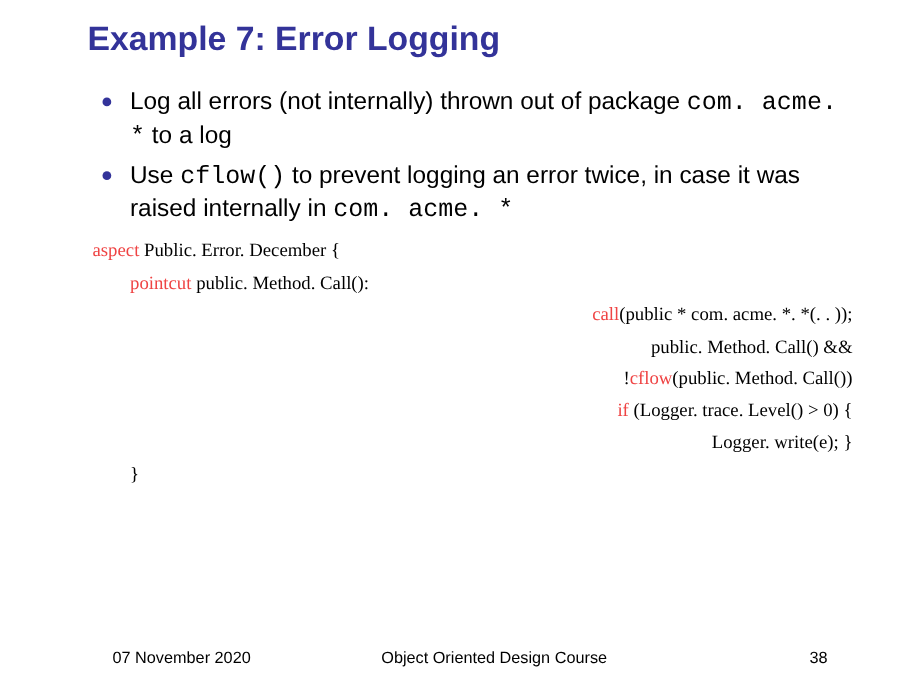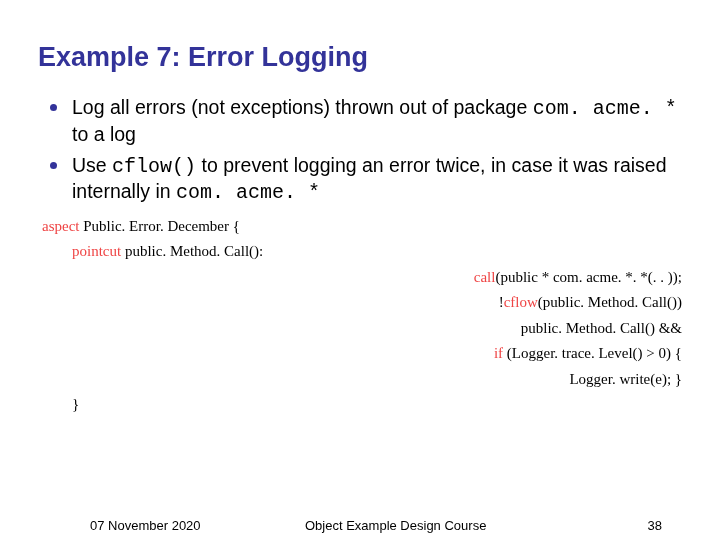--- a/index.html
+++ b/index.html
@@ -5,21 +5,22 @@
   * { margin: 0; padding: 0; box-sizing: border-box; }
   body {
     width: 720px;
     height: 540px;
     background: #fff;
     font-family: Arial, Helvetica, sans-serif;
     color: #000;
     position: relative;
   }
   .slide {
-    padding: 42px 38px 0 38px;
+    padding: 16px 38px 0 38px;
+    margin-left: 32px;
   }
   h1 {
     color: #333399;
     font-size: 27px;
     font-weight: bold;
     margin-bottom: 22px;
     font-family: Verdana, Arial, sans-serif;
     letter-spacing: 0px;
   }
   ul.top {
@@ -68,36 +69,36 @@
   .footer .page { position: absolute; right: 58px; }
 </style>
 </head>
 <body>
 
 <div class="slide">
   <h1>Example 7: Error Logging</h1>
 
   <ul class="top">
     <li>
-      <span class="body-line">Log all errors (not exceptions) thrown out of package </span><span class="mono">com. acme. *</span><span class="body-line"> to a log</span>
+      <span class="body-line">Log all errors (not internally) thrown out of package </span><span class="mono">com. acme. *</span><span class="body-line"> to a log</span>
     </li>
     <li>
       <span class="body-line">Use </span><span class="mono">cflow()</span><span class="body-line"> to prevent logging an error twice, in case it was raised internally in </span><span class="mono">com. acme. *</span>
     </li>
   </ul>
 
   <div class="code-block">
     <div><span class="kw">aspect</span><span> Public. Error. December {</span></div>
     <div class="ind1"><span class="kw">pointcut</span><span> public. Method. Call():</span></div>
     <div class="ind2"><span class="kw">call</span><span>(public * com. acme. *. *(. . ));</span></div>
+    <div class="ind2"><span>public. Method. Call() &amp;&amp;</span></div>
     <div class="ind2"><span>!</span><span class="kw">cflow</span><span>(public. Method. Call())</span></div>
-    <div class="ind2"><span>public. Method. Call() &amp;&amp;</span></div>
     <div class="ind2"><span class="kw">if</span><span> (Logger. trace. Level() &gt; 0) {</span></div>
     <div class="ind2" style="padding-left:92px"><span>Logger. write(e);   }</span></div>
     <div class="ind1"><span>}</span></div>
   </div>
 </div>
 
 <div class="footer">
   <span class="date">07 November 2020</span>
-  <span class="course">Object Example Design Course</span>
+  <span class="course">Object Oriented Design Course</span>
   <span class="page">38</span>
 </div>
 
 </body></html>

